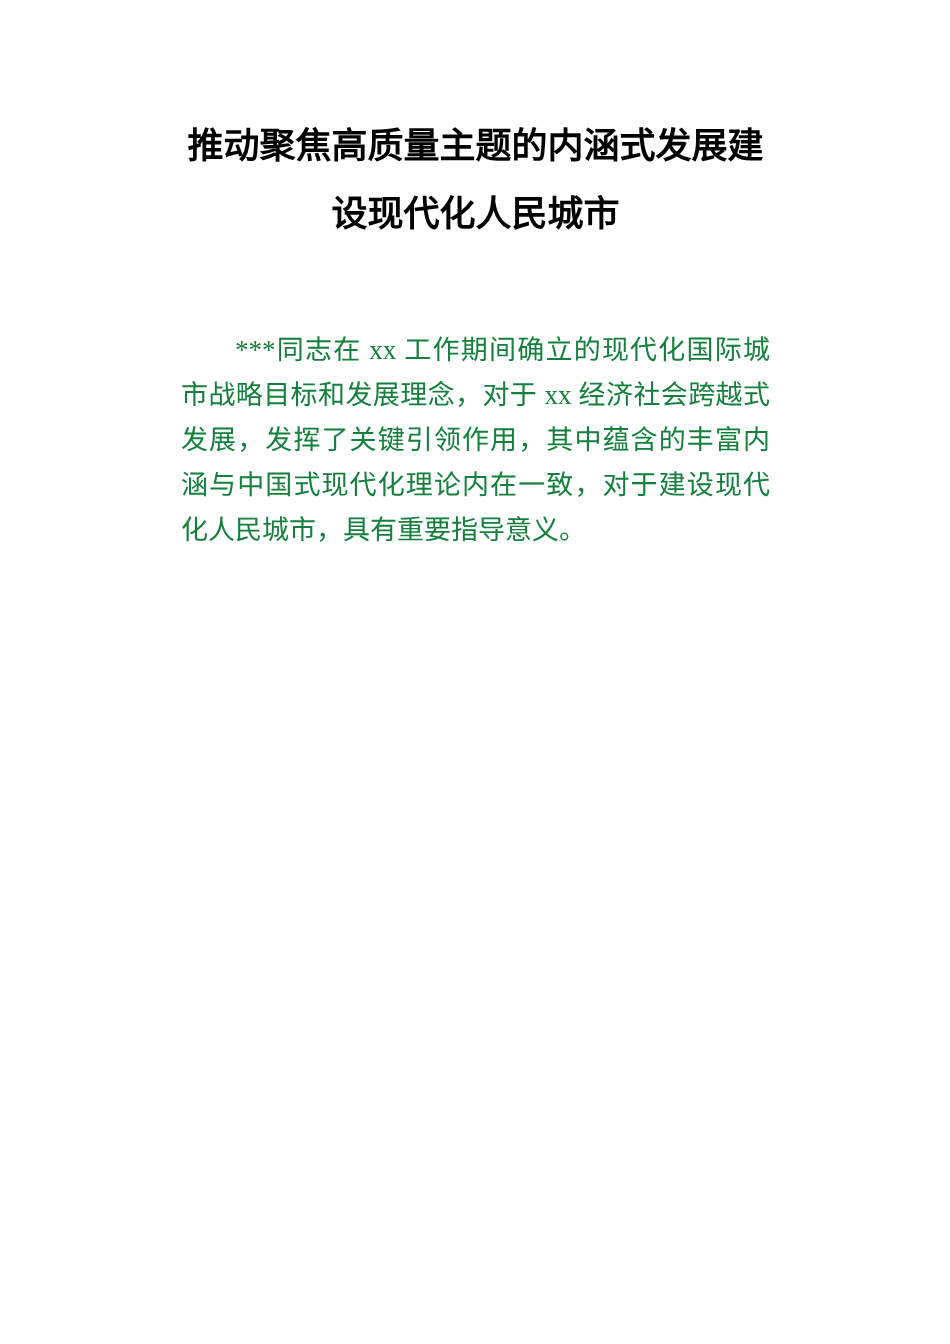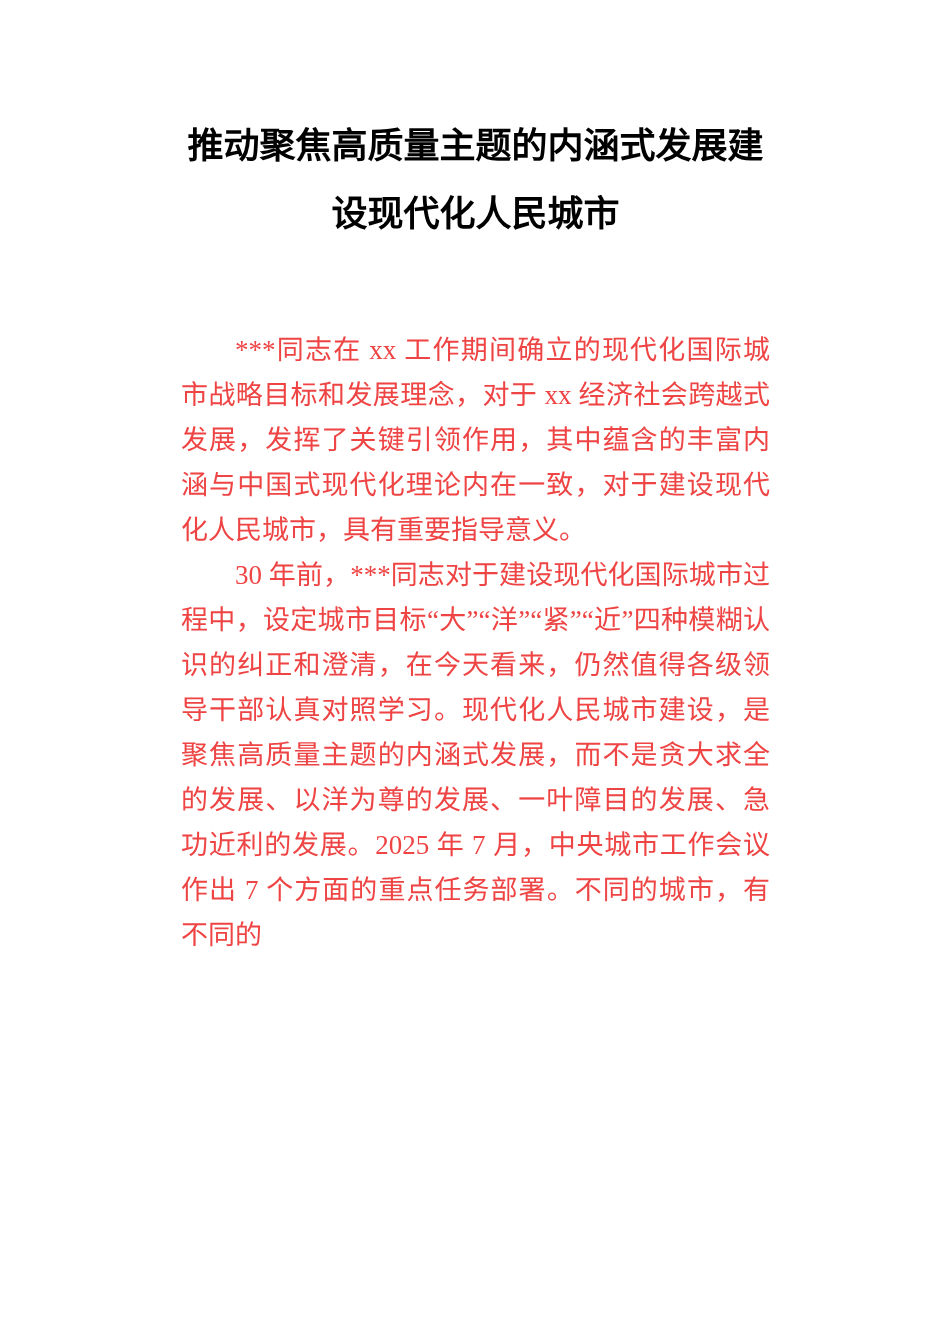--- a/index.html
+++ b/index.html
@@ -27,31 +27,30 @@
     text-align: center;
     letter-spacing: 0;
     color: #000000;
   }
   .doc-body {
     margin-top: 80px;
     font-size: 27px;
     line-height: 45px;
     text-align: justify;
     text-justify: inter-ideograph;
-    color: #ef4444;
+    color: #15803d;
   }
   .doc-paragraph {
     margin: 0;
     padding: 0;
     text-indent: 2em;
     word-break: break-all;
   }
 </style>
 </head>
 <body>
 
 <div class="page">
   <h1 class="doc-title">推动聚焦高质量主题的内涵式发展建设现代化人民城市</h1>
   <div class="doc-body">
     <p class="doc-paragraph">***同志在 xx 工作期间确立的现代化国际城市战略目标和发展理念，对于 xx 经济社会跨越式发展，发挥了关键引领作用，其中蕴含的丰富内涵与中国式现代化理论内在一致，对于建设现代化人民城市，具有重要指导意义。</p>
-    <p class="doc-paragraph">30 年前，***同志对于建设现代化国际城市过程中，设定城市目标“大”“洋”“紧”“近”四种模糊认识的纠正和澄清，在今天看来，仍然值得各级领导干部认真对照学习。现代化人民城市建设，是聚焦高质量主题的内涵式发展，而不是贪大求全的发展、以洋为尊的发展、一叶障目的发展、急功近利的发展。2025 年 7 月，中央城市工作会议作出 7 个方面的重点任务部署。不同的城市，有不同的</p>
   </div>
 </div>
 
 </body></html>

